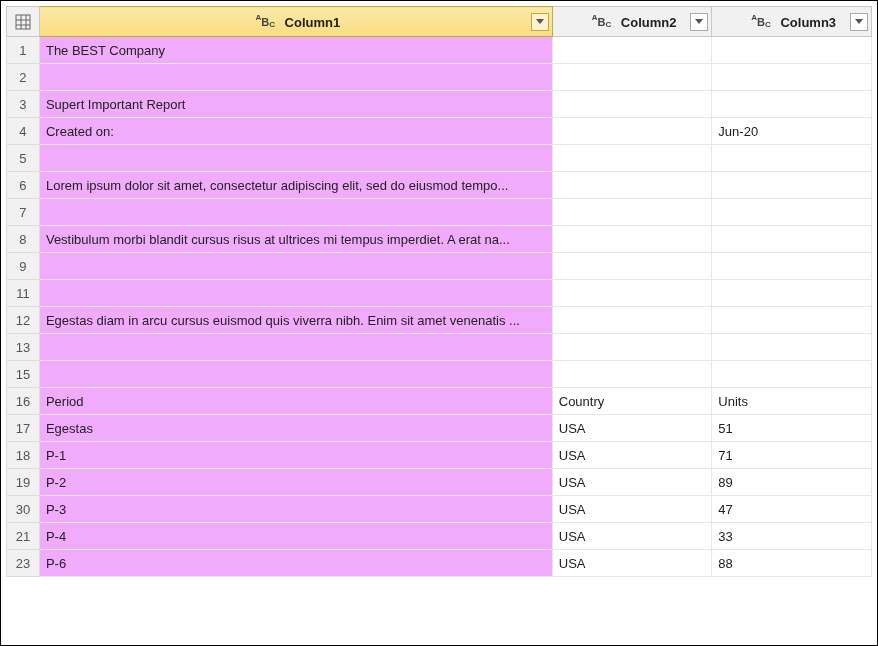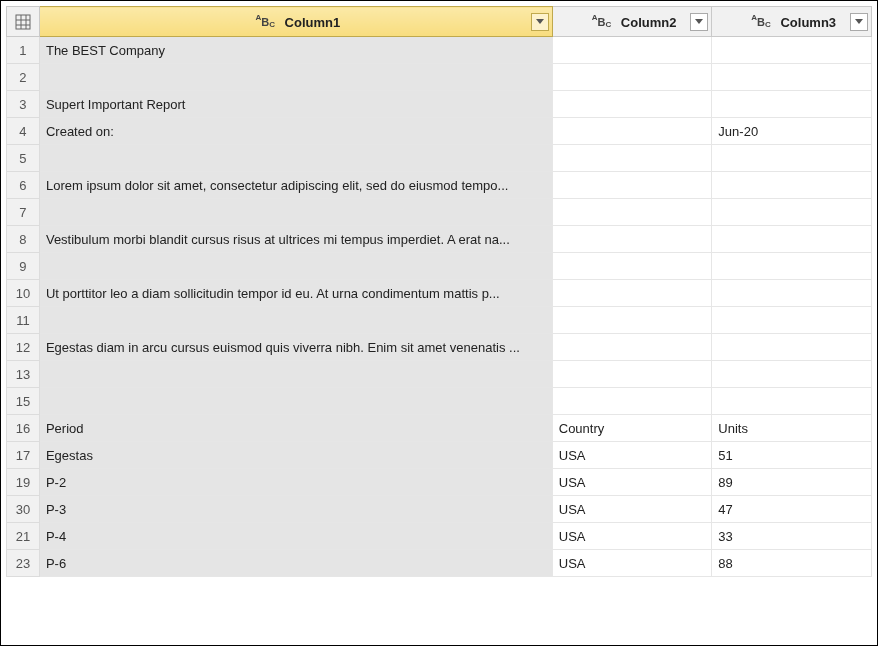--- a/index.html
+++ b/index.html
@@ -81,21 +81,21 @@
   .cell {
     border:1px solid #e6e6e6;
     padding:0 6px;
     height:27px;
     vertical-align:middle;
     white-space:nowrap;
     overflow:hidden;
     text-overflow:ellipsis;
     color:#222;
   }
-  .cell.c1 { background:#e5e5e5; }
+  .cell.c1 { background:#f0abfc; }
   .grid td { font-size:13px; }
   .chev { width:0;height:0;border-left:4px solid transparent;border-right:4px solid transparent;border-top:5px solid #555;}
 </style>
 </head>
 <body>
 
 <div class="frame">
   <table class="grid">
     <colgroup>
       <col style="width:32px">
@@ -198,26 +198,20 @@
           <td class="cell"></td>
           <td class="cell"></td>
         </tr>
         <tr>
           <td class="row-hdr">9</td>
           <td class="cell c1"></td>
           <td class="cell"></td>
           <td class="cell"></td>
         </tr>
         <tr>
-          <td class="row-hdr">10</td>
-          <td class="cell c1">Ut porttitor leo a diam sollicitudin tempor id eu. At urna condimentum mattis p...</td>
-          <td class="cell"></td>
-          <td class="cell"></td>
-        </tr>
-        <tr>
           <td class="row-hdr">11</td>
           <td class="cell c1"></td>
           <td class="cell"></td>
           <td class="cell"></td>
         </tr>
         <tr>
           <td class="row-hdr">12</td>
           <td class="cell c1">Egestas diam in arcu cursus euismod quis viverra nibh. Enim sit amet venenatis ...</td>
           <td class="cell"></td>
           <td class="cell"></td>
@@ -238,20 +232,26 @@
           <td class="row-hdr">16</td>
           <td class="cell c1">Period</td>
           <td class="cell">Country</td>
           <td class="cell">Units</td>
         </tr>
         <tr>
           <td class="row-hdr">17</td>
           <td class="cell c1">Egestas</td>
           <td class="cell">USA</td>
           <td class="cell">51</td>
+        </tr>
+        <tr>
+          <td class="row-hdr">18</td>
+          <td class="cell c1">P-1</td>
+          <td class="cell">USA</td>
+          <td class="cell">71</td>
         </tr>
         <tr>
           <td class="row-hdr">19</td>
           <td class="cell c1">P-2</td>
           <td class="cell">USA</td>
           <td class="cell">89</td>
         </tr>
         <tr>
           <td class="row-hdr">30</td>
           <td class="cell c1">P-3</td>

